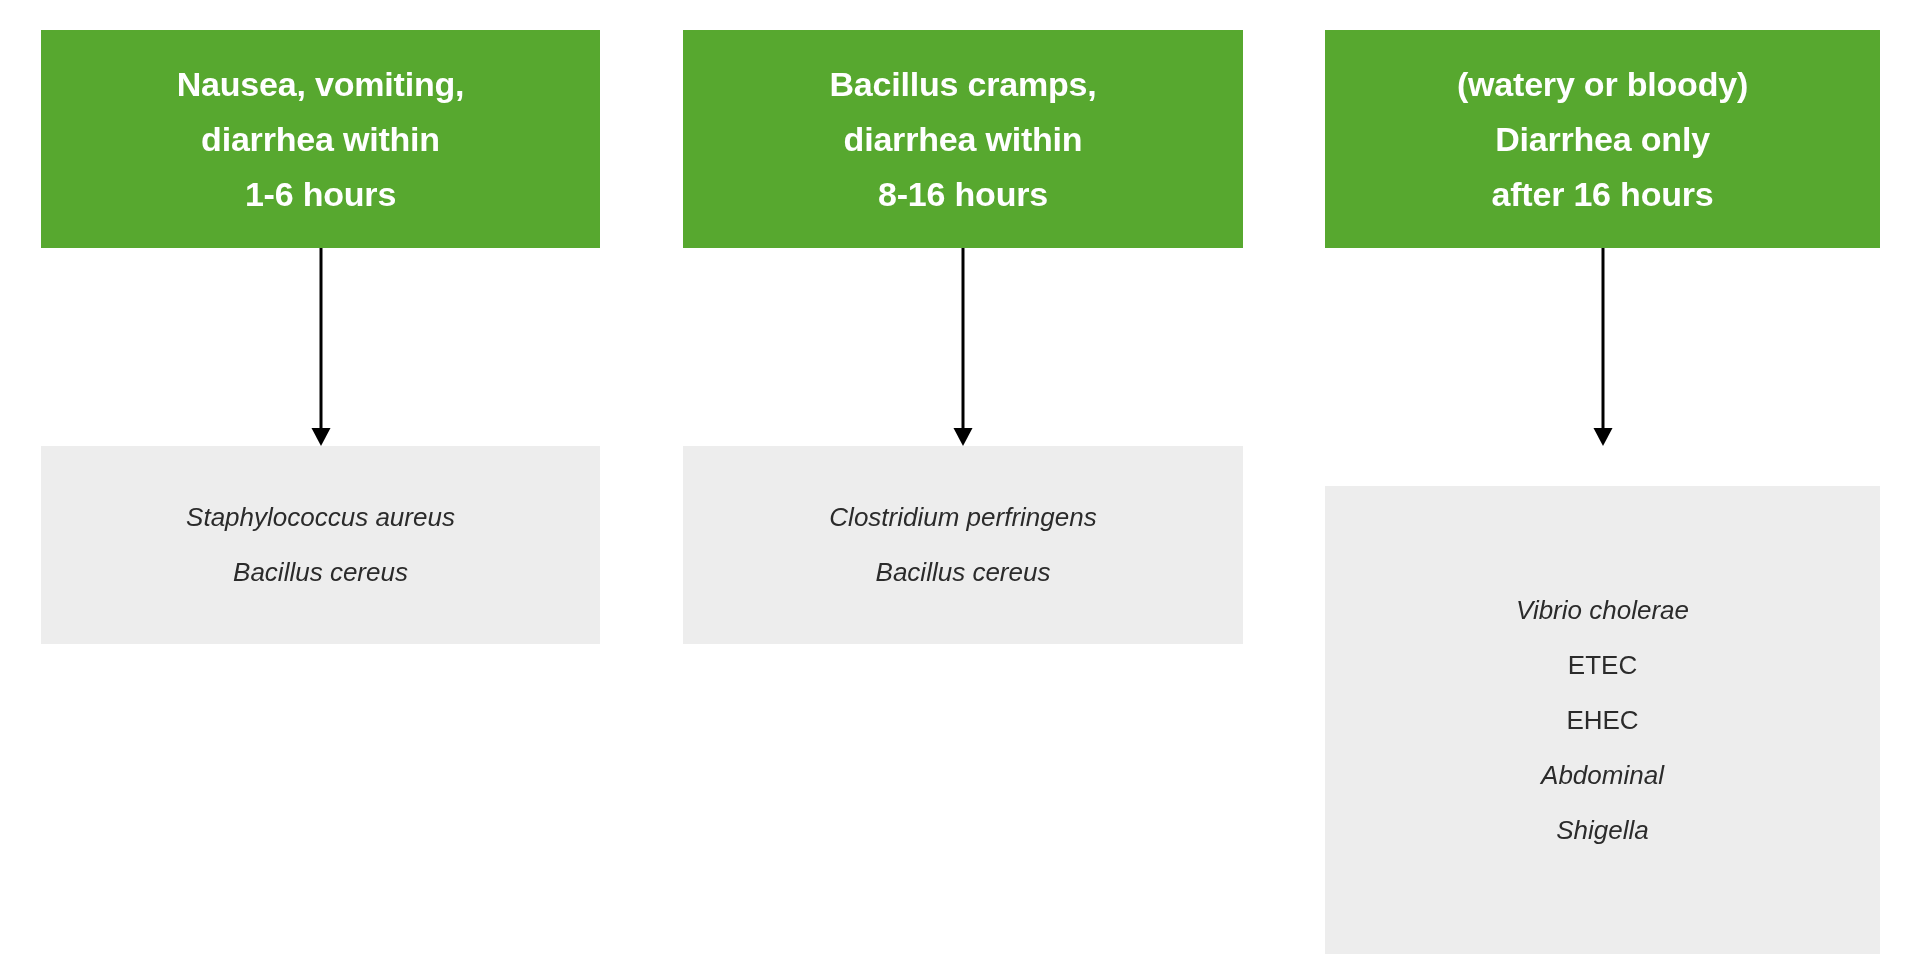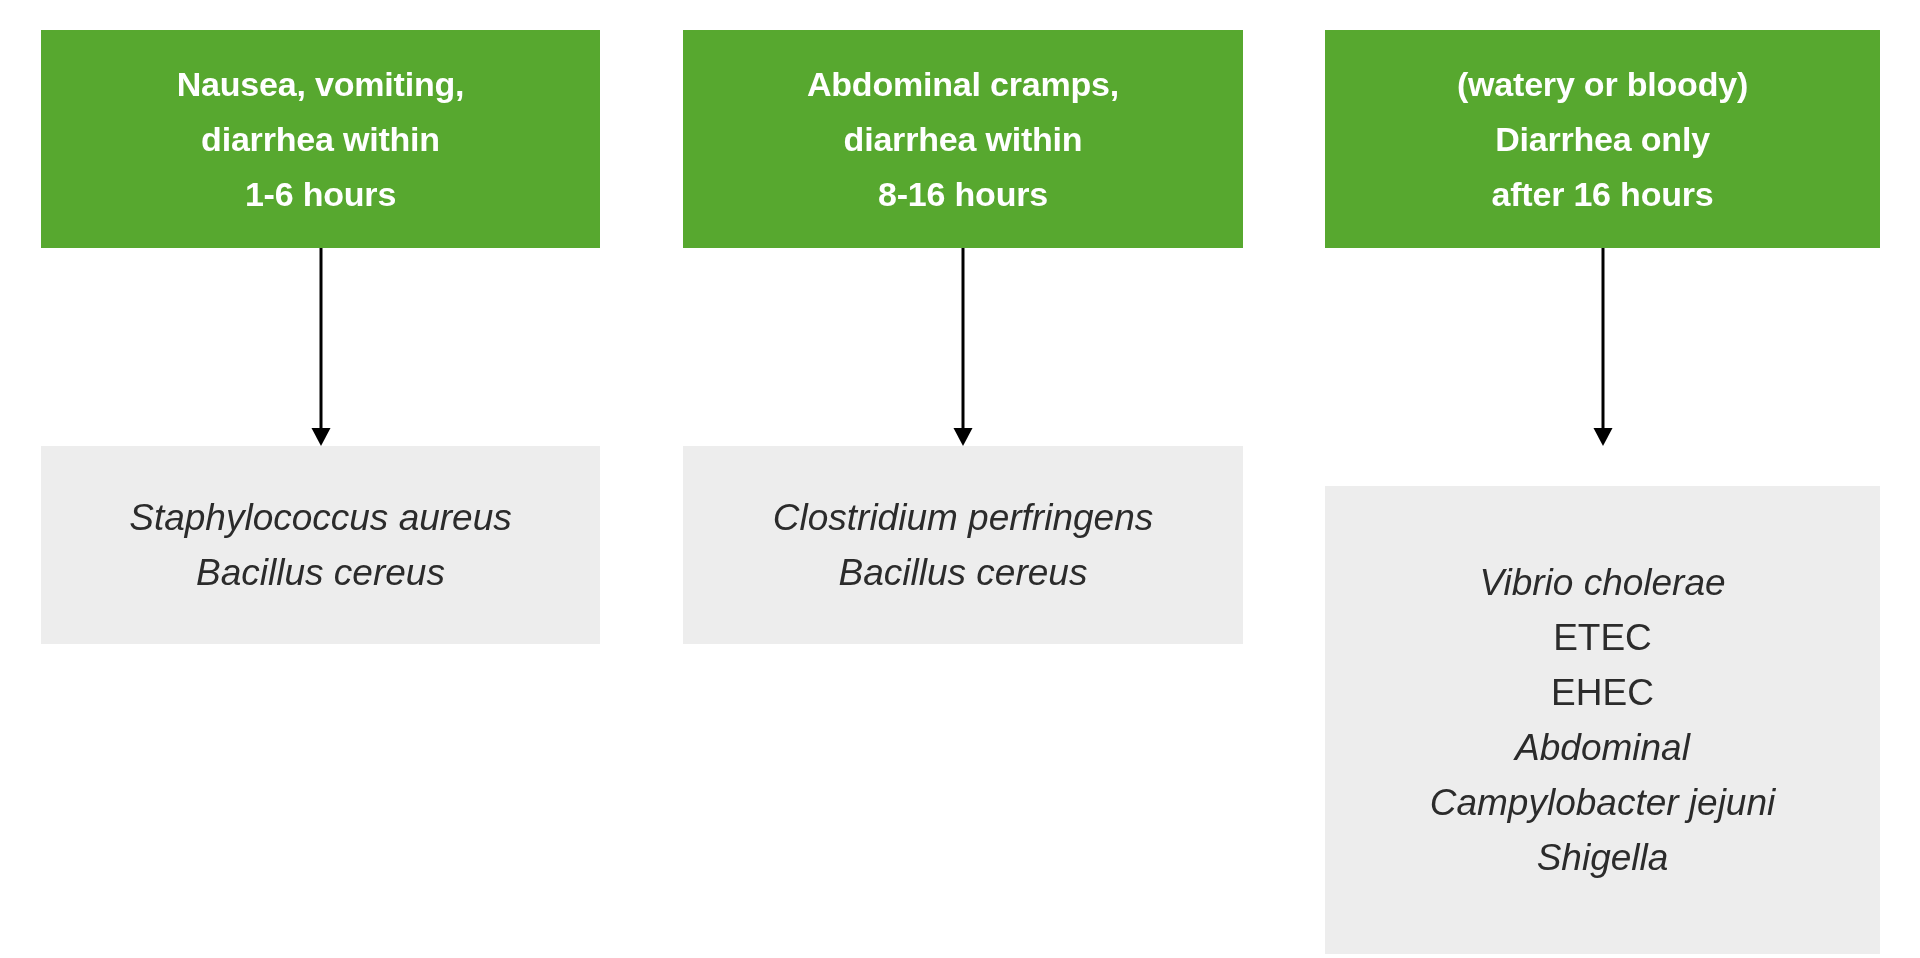--- a/index.html
+++ b/index.html
@@ -80,21 +80,21 @@
     flex-direction: column;
     align-items: center;
     justify-content: center;
   }
   .pathogen-box.short { height: 198px; }
   .pathogen-box.tall  { height: 468px; margin-top: 40px; }
 
   .pathogen-line {
     color: #2B2B2B;
     font-family: "Liberation Sans", sans-serif;
-    font-size: 37px;
+    font-size: 26px;
     line-height: 55px;
     text-align: center;
     white-space: nowrap;
     font-style: italic;
   }
   .pathogen-line.upright { font-style: normal; }
 </style>
 </head>
 <body>
 
@@ -117,21 +117,21 @@
 
     <div class="pathogen-box short">
       <div class="pathogen-line">Staphylococcus aureus</div>
       <div class="pathogen-line">Bacillus cereus</div>
     </div>
   </div>
 
   <div class="column col-2">
 
     <div class="symptom-box">
-      <div class="symptom-line">Abdominal cramps,</div>
+      <div class="symptom-line">Bacillus cramps,</div>
       <div class="symptom-line">diarrhea within</div>
       <div class="symptom-line">8-16 hours</div>
     </div>
 
     <div class="arrow">
       <svg width="30" height="198" viewBox="0 0 30 198" xmlns="http://www.w3.org/2000/svg">
         <line x1="15" y1="0" x2="15" y2="186" stroke="#000000" stroke-width="3"></line>
         <polygon points="15,198 5.5,180 24.5,180" fill="#000000"></polygon>
       </svg>
     </div>
@@ -155,18 +155,17 @@
         <line x1="15" y1="0" x2="15" y2="186" stroke="#000000" stroke-width="3"></line>
         <polygon points="15,198 5.5,180 24.5,180" fill="#000000"></polygon>
       </svg>
     </div>
 
     <div class="pathogen-box tall">
       <div class="pathogen-line">Vibrio cholerae</div>
       <div class="pathogen-line upright">ETEC</div>
       <div class="pathogen-line upright">EHEC</div>
       <div class="pathogen-line">Abdominal</div>
-      <div class="pathogen-line">Campylobacter jejuni</div>
       <div class="pathogen-line">Shigella</div>
     </div>
   </div>
 
 </div>
 
 </body></html>

